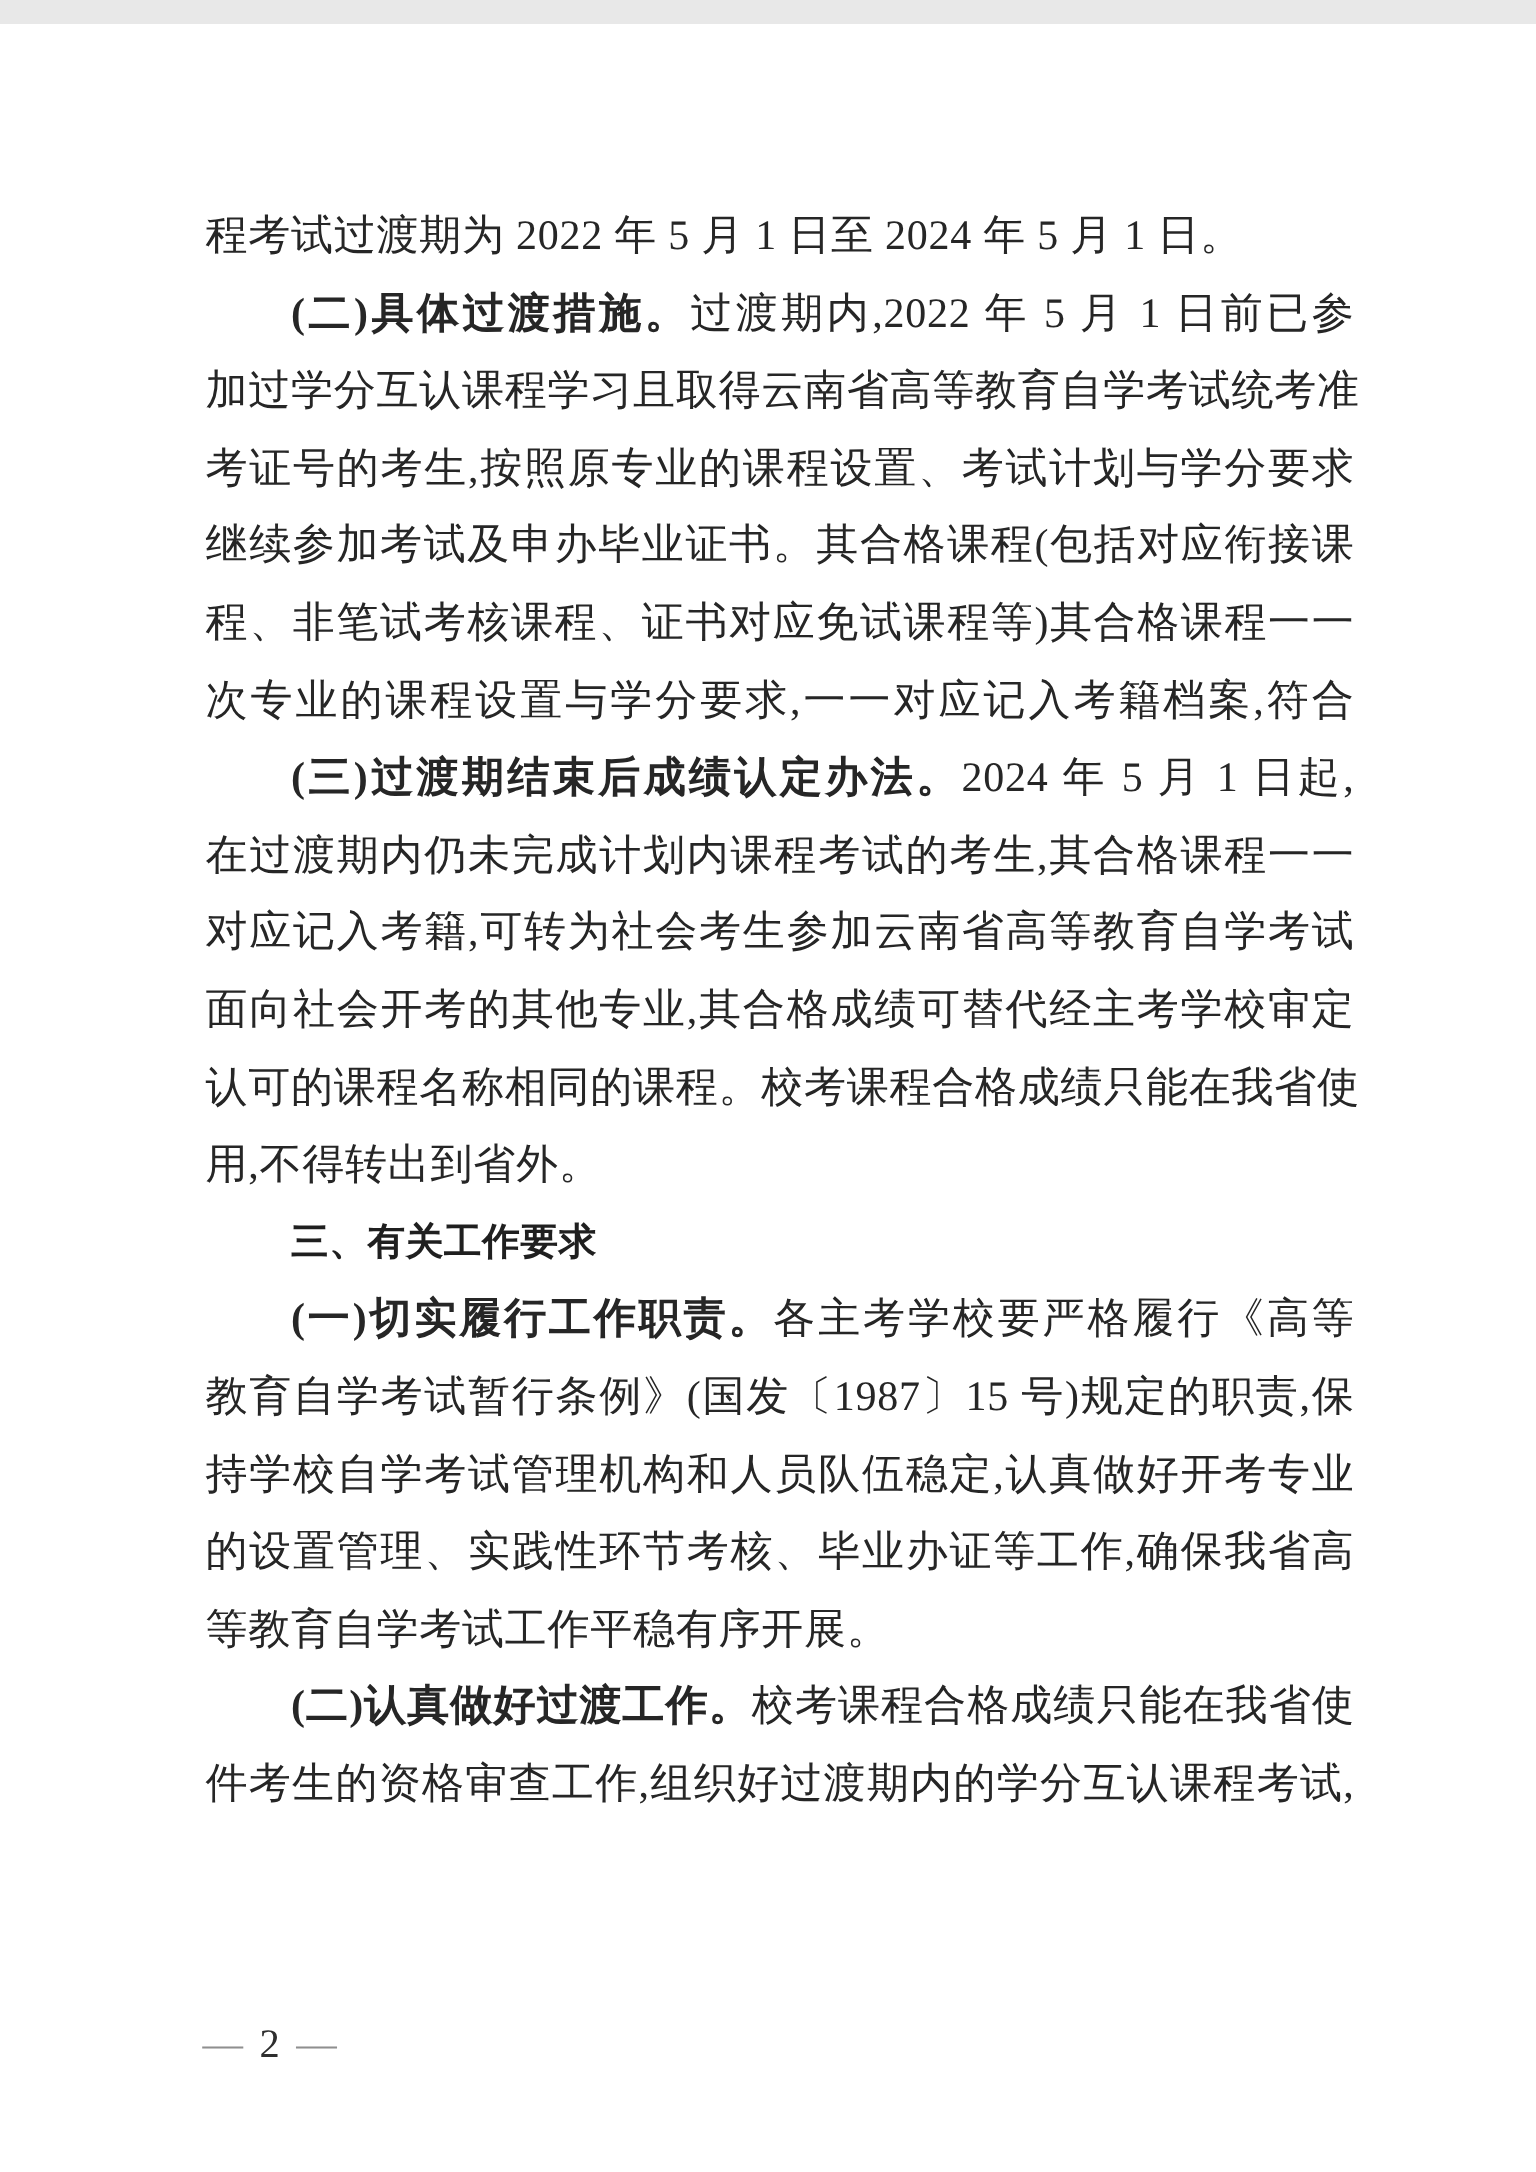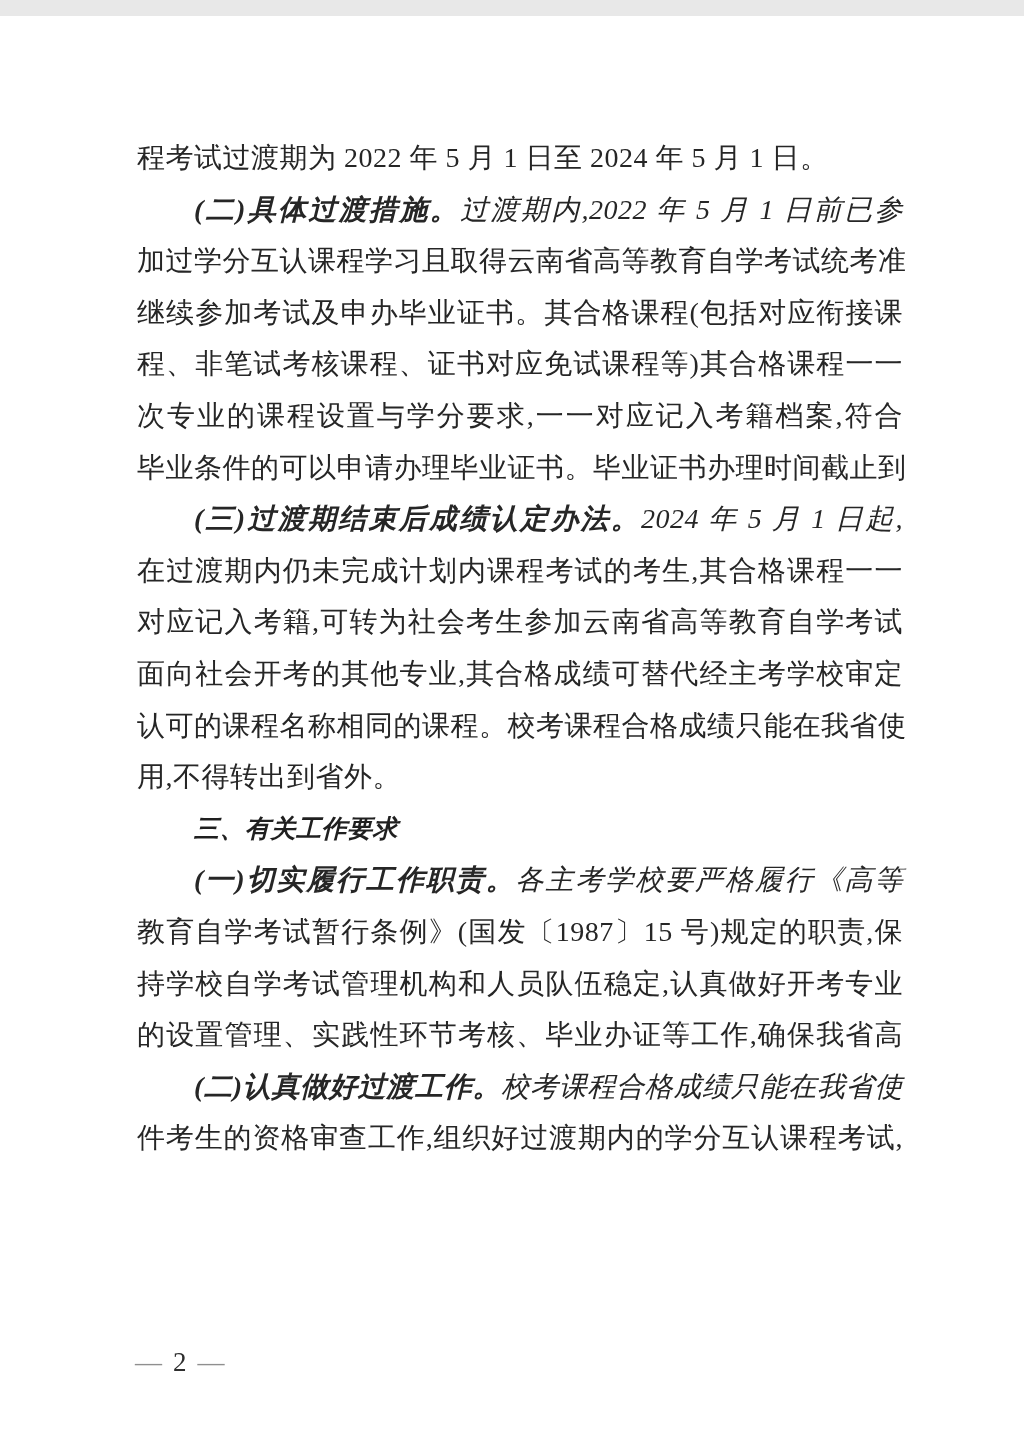--- a/index.html
+++ b/index.html
@@ -31,21 +31,20 @@
     color: #262626;
     white-space: nowrap;
     letter-spacing: 0.5px;
   }
   .line.full {
     text-align: justify;
     text-align-last: justify;
   }
   .line.indent {
     text-indent: 57px;
-    font-style: italic;
   }
   .line .b {
     font-weight: bold;
   }
   .line.heading {
     font-family: "Liberation Sans", "DejaVu Sans", sans-serif;
     font-weight: bold;
     font-size: 25px;
     color: #1f1f1f;
   }
@@ -69,32 +68,33 @@
   }
 </style>
 </head>
 <body>
 
 <div class="page">
   <div class="content">
       <div class="line"><span class="">程考试过渡期为 2022 年 5 月 1 日至 2024 年 5 月 1 日。</span></div>
       <div class="line indent full"><span class="b">(二)具体过渡措施。</span><span class="">过渡期内,2022 年 5 月 1 日前已参</span></div>
       <div class="line full"><span class="">加过学分互认课程学习且取得云南省高等教育自学考试统考准</span></div>
+      <div class="line full"><span class="">考证号的考生,按照原专业的课程设置、考试计划与学分要求</span></div>
       <div class="line full"><span class="">继续参加考试及申办毕业证书。其合格课程(包括对应衔接课</span></div>
       <div class="line full"><span class="">程、非笔试考核课程、证书对应免试课程等)其合格课程一一</span></div>
       <div class="line full"><span class="">次专业的课程设置与学分要求,一一对应记入考籍档案,符合</span></div>
-      <div class="line full"><span class="">毕业条件的可以申请办理毕业证书。毕业证书办理时间截止到</span></div>
       <div class="line indent full"><span class="b">(三)过渡期结束后成绩认定办法。</span><span class="">2024 年 5 月 1 日起,</span></div>
       <div class="line full"><span class="">在过渡期内仍未完成计划内课程考试的考生,其合格课程一一</span></div>
       <div class="line full"><span class="">对应记入考籍,可转为社会考生参加云南省高等教育自学考试</span></div>
       <div class="line full"><span class="">面向社会开考的其他专业,其合格成绩可替代经主考学校审定</span></div>
       <div class="line full"><span class="">认可的课程名称相同的课程。校考课程合格成绩只能在我省使</span></div>
       <div class="line"><span class="">用,不得转出到省外。</span></div>
       <div class="line indent heading"><span class="b">三、有关工作要求</span></div>
       <div class="line indent full"><span class="b">(一)切实履行工作职责。</span><span class="">各主考学校要严格履行《高等</span></div>
       <div class="line full"><span class="">教育自学考试暂行条例》(国发〔1987〕15 号)规定的职责,保</span></div>
       <div class="line full"><span class="">持学校自学考试管理机构和人员队伍稳定,认真做好开考专业</span></div>
       <div class="line full"><span class="">的设置管理、实践性环节考核、毕业办证等工作,确保我省高</span></div>
+      <div class="line"><span class="">等教育自学考试工作平稳有序开展。</span></div>
       <div class="line indent full"><span class="b">(二)认真做好过渡工作。</span><span class="">校考课程合格成绩只能在我省使</span></div>
       <div class="line full"><span class="">件考生的资格审查工作,组织好过渡期内的学分互认课程考试,</span></div>
     </div>
   <div class="footer"><span class="dash">—</span><span class="num">2</span><span class="dash">—</span></div>
 </div>
 
 </body></html>

